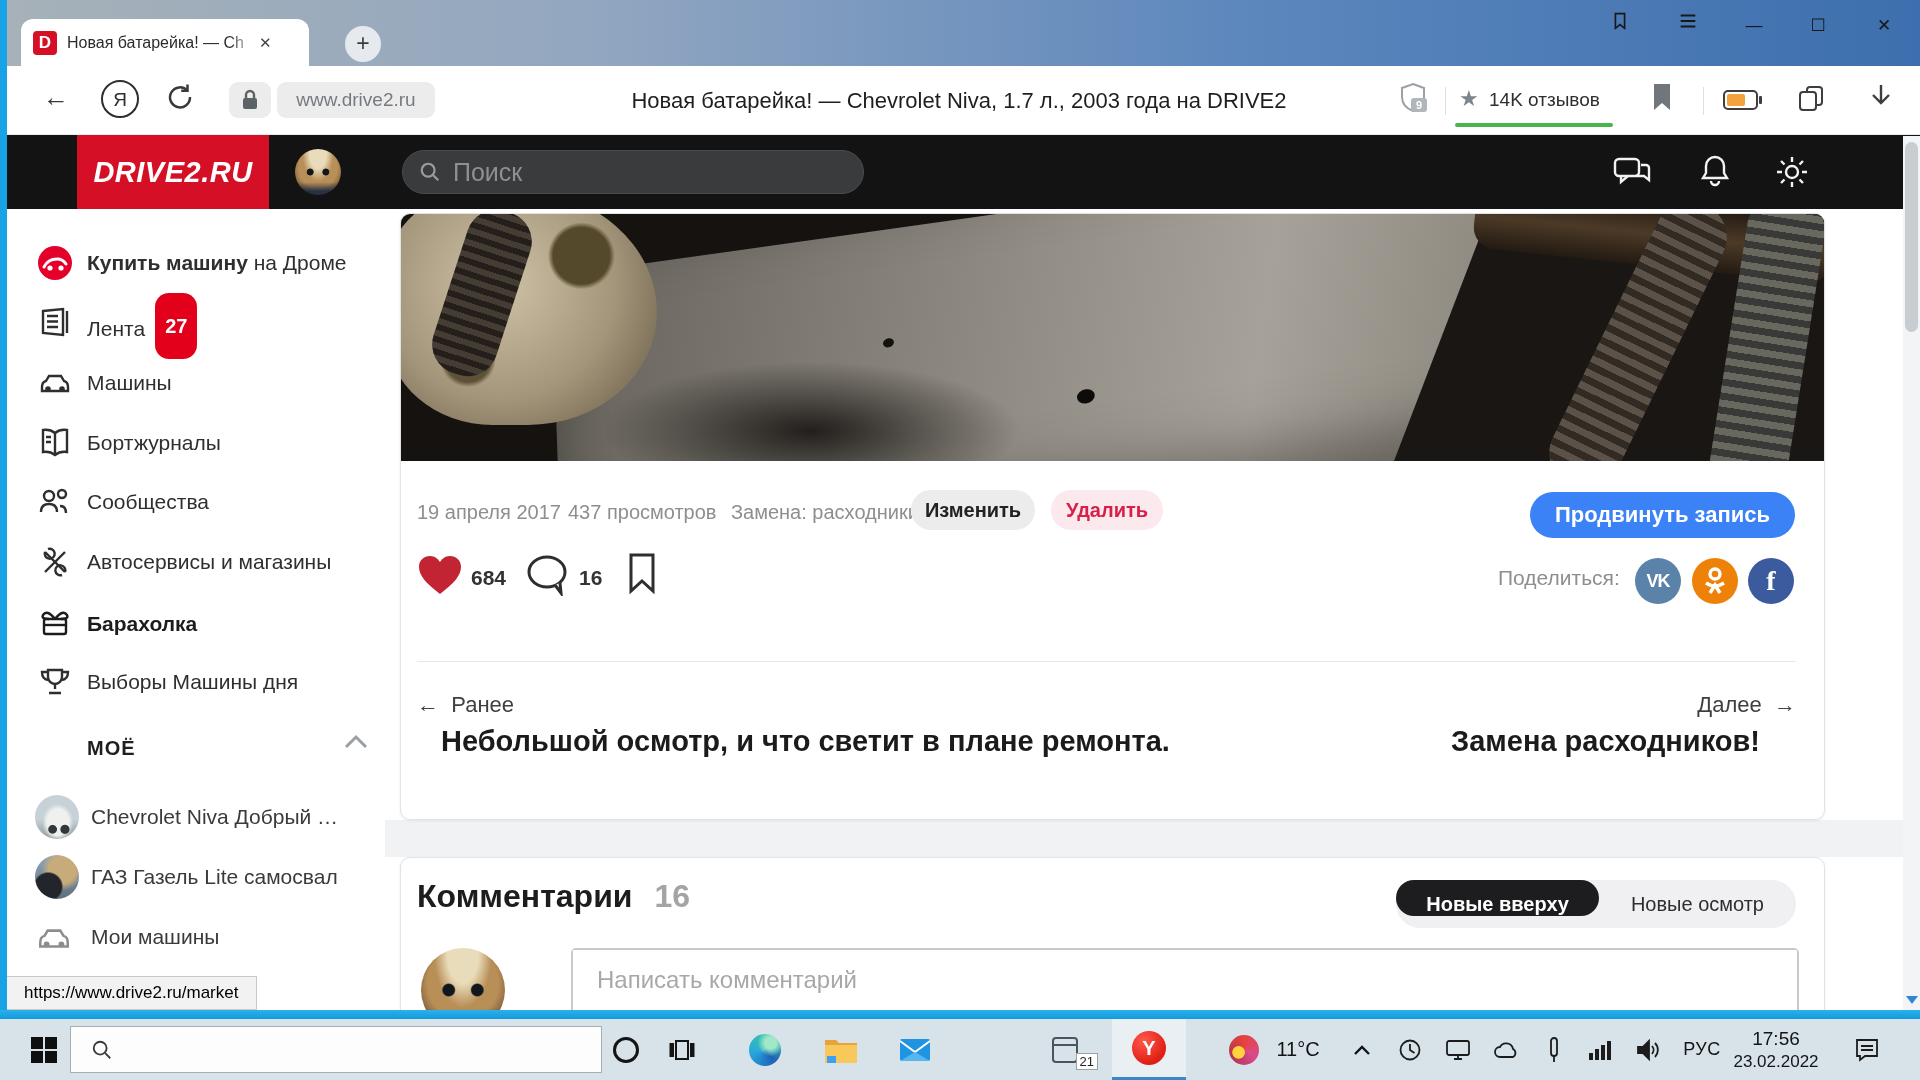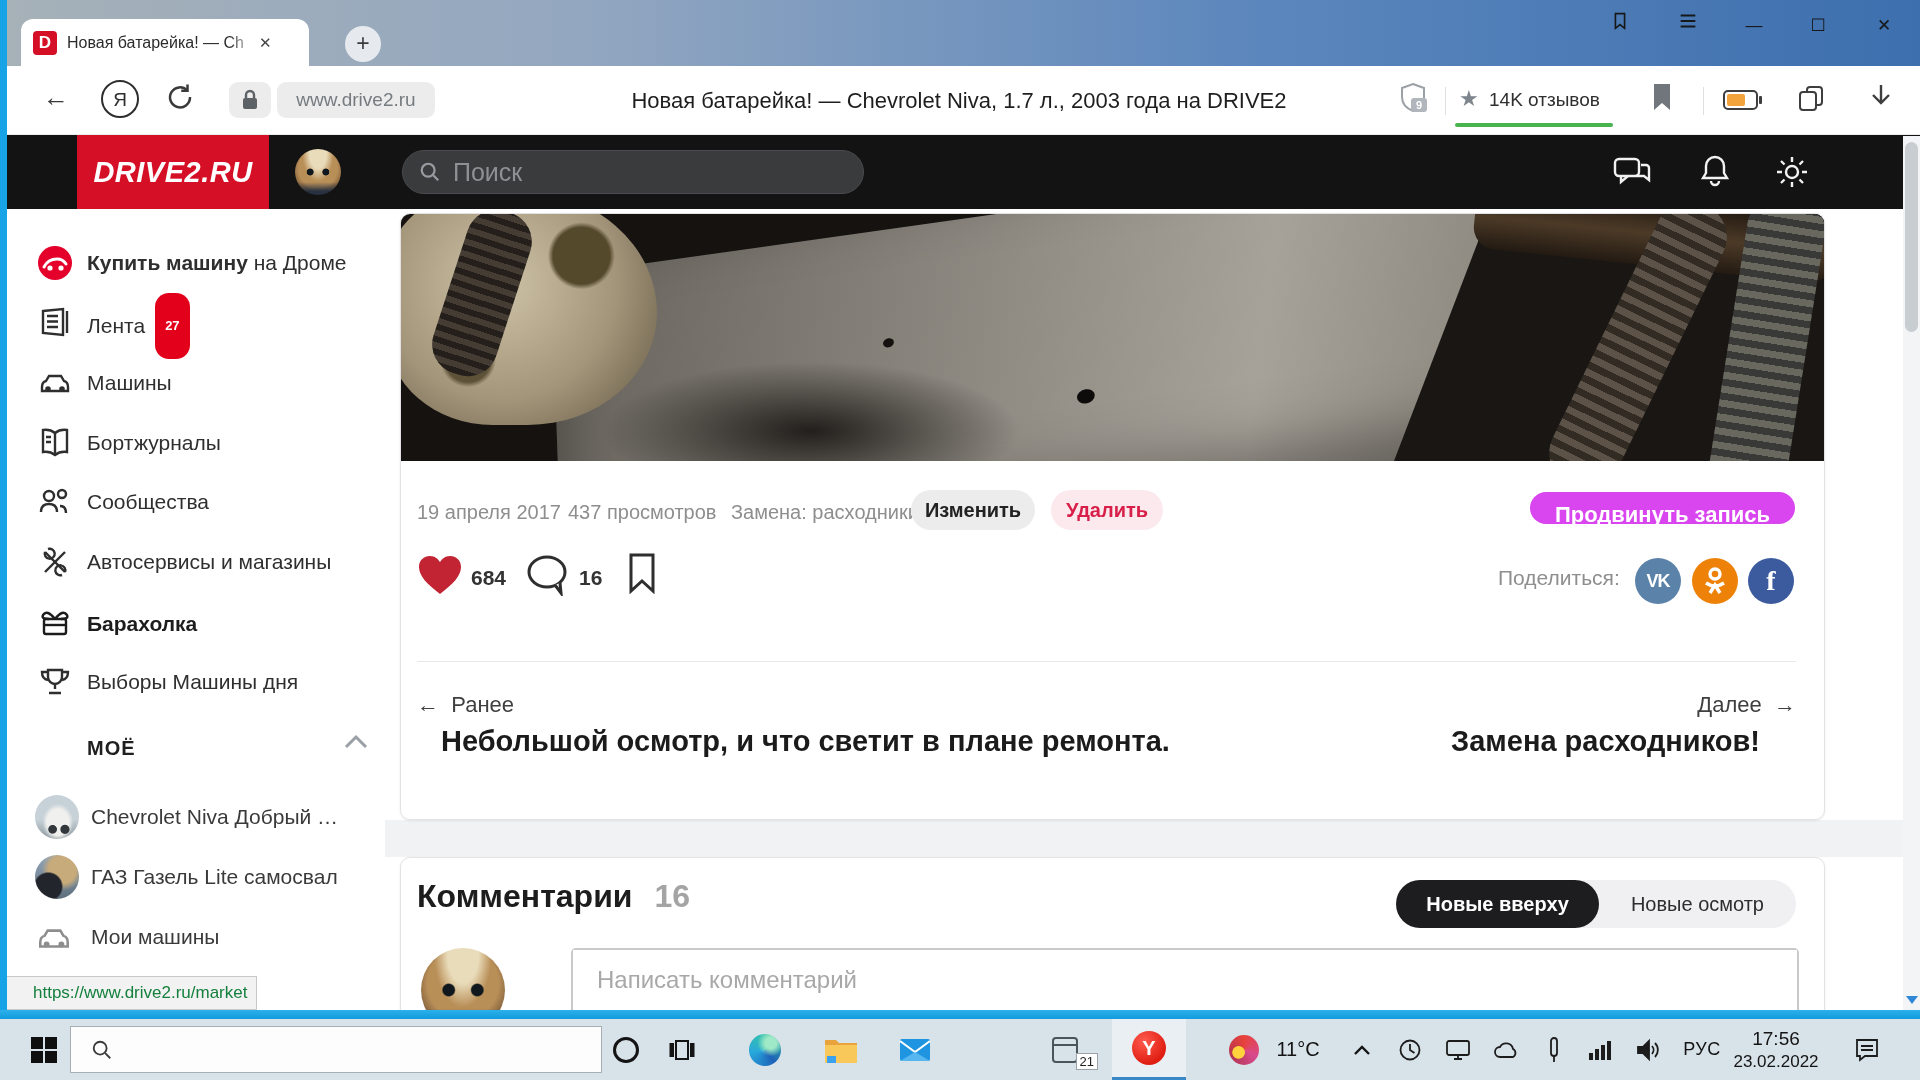--- a/index.html
+++ b/index.html
@@ -52,27 +52,27 @@
       radial-gradient(circle at 67% 50%, #10181e 0 8%, rgba(0,0,0,0) 10%),
       radial-gradient(ellipse at 50% 8%, #e9dcba 0 26%, rgba(0,0,0,0) 48%),
       linear-gradient(rgba(0,0,0,0) 72%, #273140 92%),
       radial-gradient(circle at 50% 42%, #b98f58 0 55%, #6b4c30 82%, #30241a 100%); }
 
   
   .sidebar { position:absolute; left:0; top:209px; width:378px; bottom:0; background:#fff; }
   .sitem { position:absolute; left:0; width:372px; height:60px; }
   .sicon { position:absolute; left:30px; top:12px; width:36px; height:36px; color:#2e2e2e; }
   .slabel { position:absolute; left:80px; top:0; line-height:60px; font-size:21px; color:#2f2f2f; font-weight:500; white-space:nowrap; }
-  .badge27 { display:inline-block; background:#e3001b; color:#fff; font-size:13px; font-weight:bold;
+  .badge27 { display:inline-block; background:#e3001b; color:#fff; font-size:20px; font-weight:bold;
     border-radius:14px; padding:3px 10px; vertical-align:3px; margin-left:10px; }
   .hl { position:absolute; left:14px; top:-2px; width:356px; height:60px; background:#ececee; border-radius:14px; z-index:-1; }
   .gar-thumb { position:absolute; left:28px; top:8px; width:44px; height:44px; border-radius:50%; }
   .glabel { position:absolute; left:84px; line-height:60px; font-size:21px; color:#3a3a3a; white-space:nowrap; }
   .statusbar { position:absolute; left:0; top:976px; width:250px; height:34px; background:#f2f2f2;
-    border:1px solid #c9c9c9; border-left:none; font-size:17px; color:#15803d; line-height:32px; padding-left:26px; }
+    border:1px solid #c9c9c9; border-left:none; font-size:17px; color:#000000; line-height:32px; padding-left:17px; }
 
   
   .card { position:absolute; left:393px; width:1425px; background:#fff; border:1px solid #e3e3e5;
     border-radius:10px; box-shadow:0 1px 3px rgba(0,0,0,.07); }
   .gapband { position:absolute; left:378px; right:0; top:820px; height:37px; background:#f1f2f3; }
 
   
   .photo { position:absolute; left:0; top:0; right:0; height:247px; background:#151210; overflow:hidden; border-radius:9px 9px 0 0; }
   .ph-beige { position:absolute; left:-14px; top:-24px; width:270px; height:235px; border-radius:40% 60% 55% 45%;
     background:
@@ -97,33 +97,33 @@
     background:repeating-linear-gradient(0deg,#39393​7 0 7px,#68685f 7px 14px);
     background:repeating-linear-gradient(0deg,#393937 0 7px,#68685f 7px 14px); }
   .ph-shade { position:absolute; left:200px; bottom:-40px; width:420px; height:140px;
     background:radial-gradient(ellipse, rgba(10,8,6,.8), rgba(10,8,6,0) 70%); }
 
   
   .metatxt { position:absolute; top:287px; font-size:20px; color:#8e8e8e; }
   .pill { position:absolute; top:276px; height:40px; border-radius:20px; font-size:20px; font-weight:bold;
     text-align:center; }
   .likeval { position:absolute; top:352px; font-size:21px; font-weight:bold; color:#333; }
-  .promote { position:absolute; top:278px; left:1129px; width:265px; height:32px; background:#d946ef;
+  .promote { position:absolute; top:278px; left:1129px; width:265px; height:46px; background:#3b82f6;
     border-radius:23px; color:#fff; font-weight:bold; font-size:22px; text-align:center; line-height:46px; }
   .sharecircle { position:absolute; top:344px; width:46px; height:46px; border-radius:50%; display:flex;
     align-items:center; justify-content:center; }
   .divider { position:absolute; left:16px; right:28px; top:447px; height:1px; background:#e8e8e8; }
   .navlbl { font-size:22px; color:#3f3f3f; }
   .navtitle { font-size:29px; font-weight:bold; color:#1b1b1b; line-height:38px; }
 
   
   .cm-title { font-size:32px; font-weight:bold; color:#1d1d1d; }
   .cm-count { font-size:32px; font-weight:bold; color:#a4a4a4; }
   .seg { position:absolute; right:28px; top:22px; height:48px; background:#f0f0f2; border-radius:26px; display:flex; }
-  .seg .on { height:48px; padding:0 30px; background:#1d1d1f; border-radius:26px; color:#fff; font-weight:bold;
+  .seg .on { height:36px; padding:0 30px; background:#1d1d1f; border-radius:26px; color:#fff; font-weight:bold;
     font-size:20px; line-height:48px; }
   .seg .off { height:48px; padding:0 32px; color:#2e2e2e; font-size:20px; line-height:48px; font-weight:500; }
   .cinput { position:absolute; left:170px; right:25px; top:90px; height:90px; border:2px solid #c9c9c9; border-radius:5px; background:#fff; }
   .cinput textarea { width:100%; height:100%; border:none; outline:none; resize:none; font-family:"Liberation Sans",sans-serif;
     font-size:24px; color:#333; padding:16px 24px; }
   .cinput textarea::placeholder { color:#a8a8a8; }
 
   
   .sbtrack { position:absolute; right:0; top:136px; width:17px; bottom:0; background:#f3f4f5; }
   .sbthumb { position:absolute; right:2px; top:6px; width:13px; height:190px; background:#c8cdd2; border-radius:7px; }

